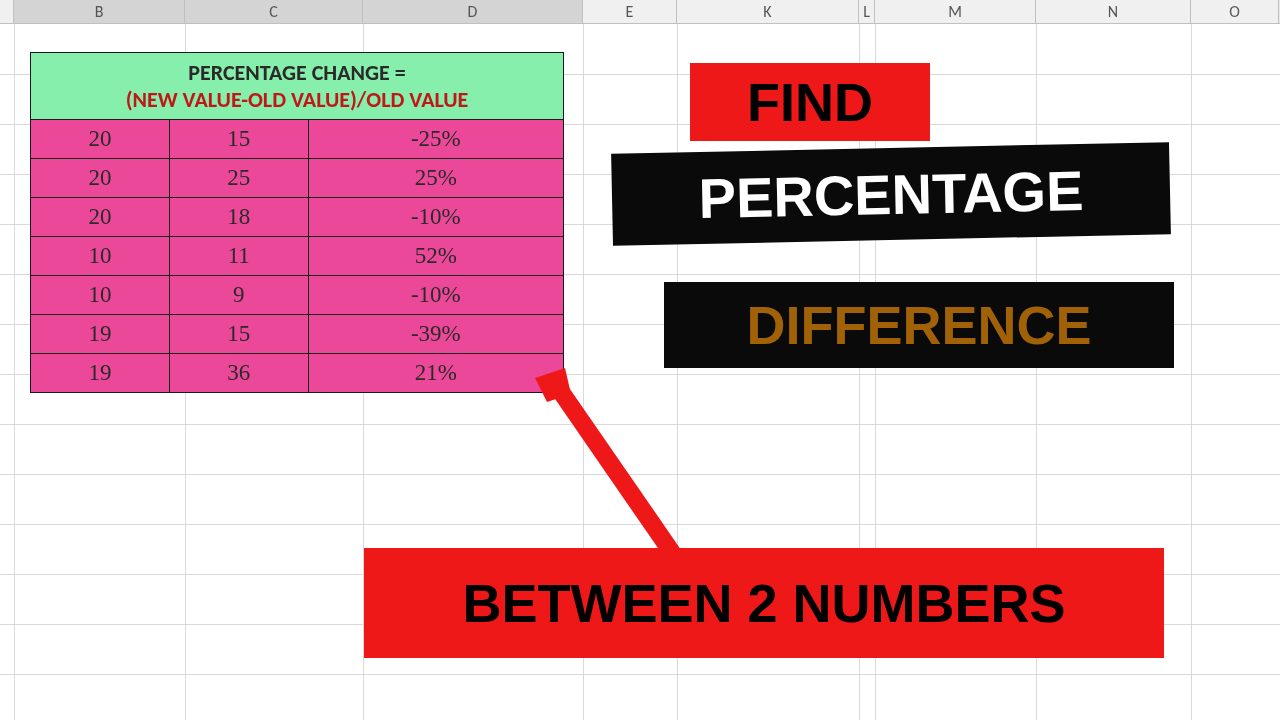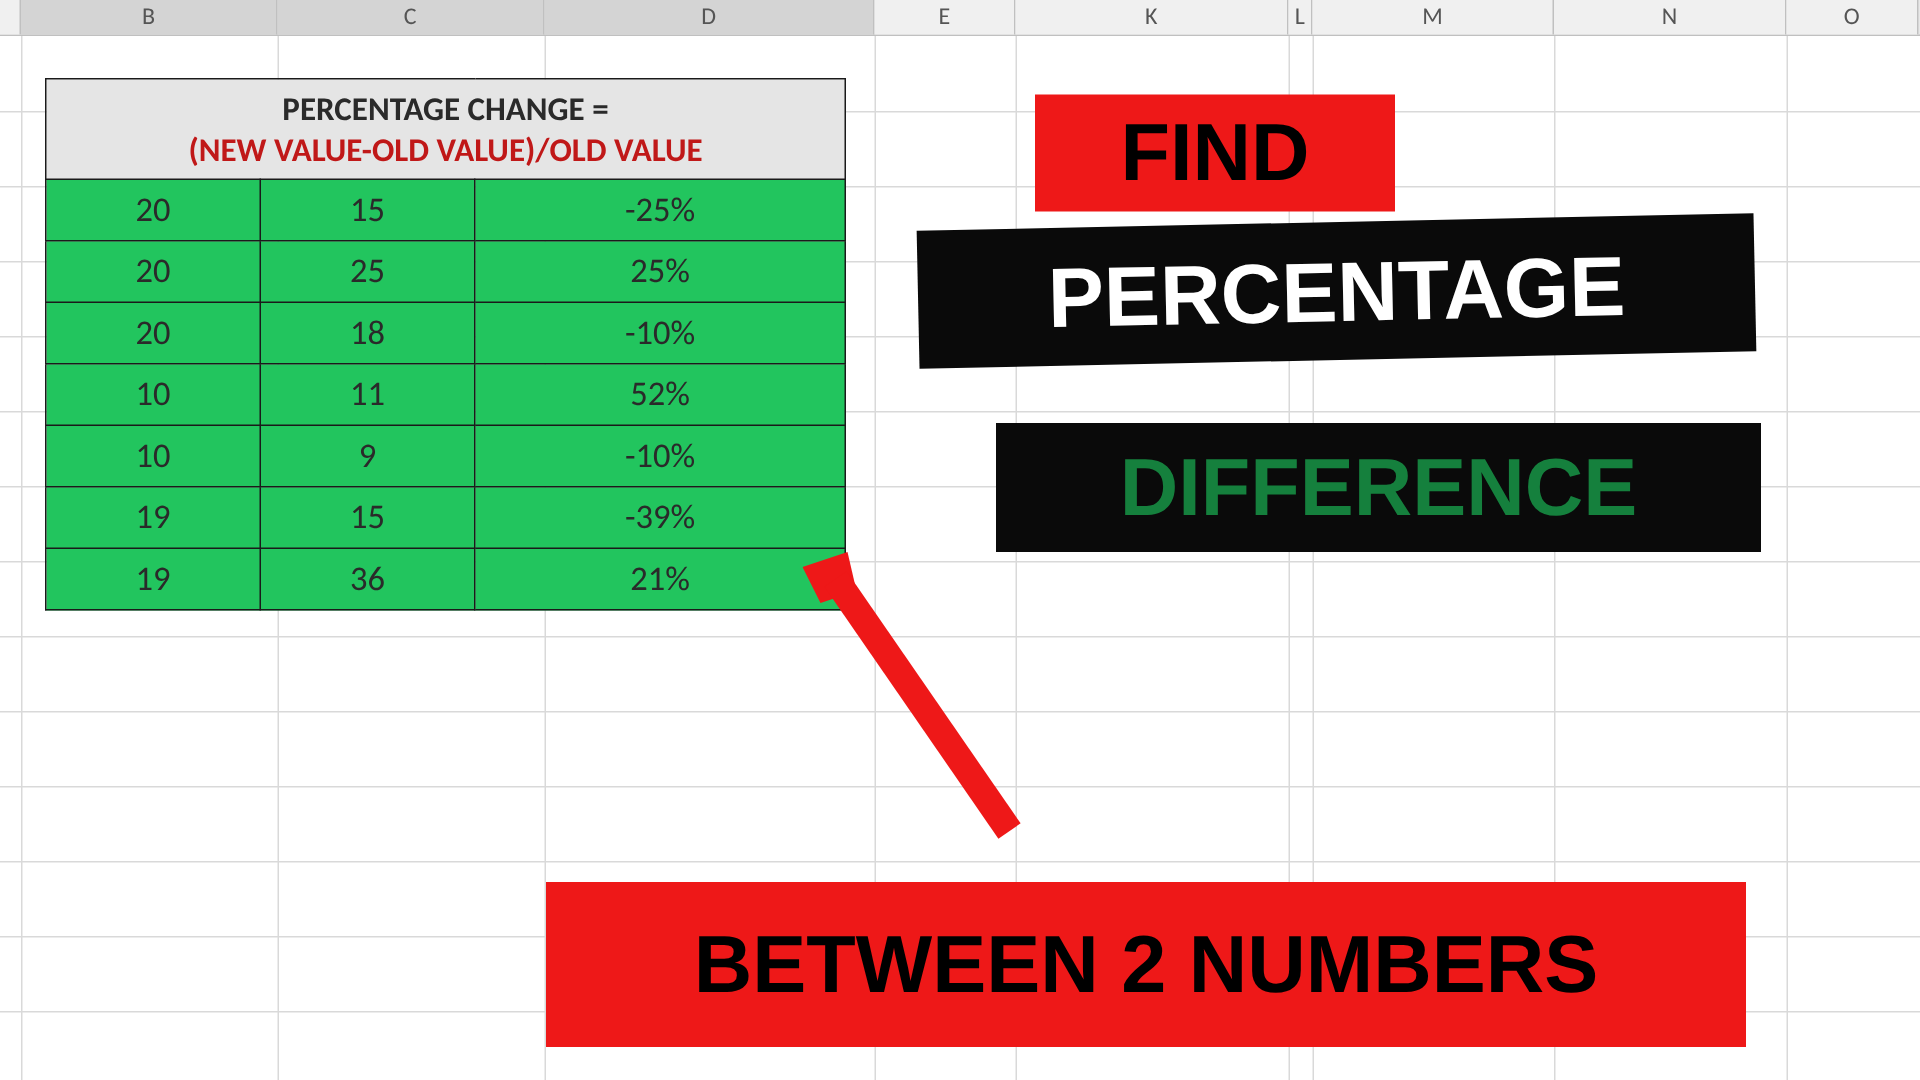--- a/index.html
+++ b/index.html
@@ -75,42 +75,43 @@
       width: 534px;
       border-collapse: collapse;
     }
     .data-table td, .data-table th {
       border: 1px solid #1a1a1a;
       text-align: center;
       padding: 6px 4px;
       font-size: 23px;
     }
     .merged-title {
-      background: #e5e5e5;
+      background: #86efac;
       font-weight: bold;
       color: #2a2a2a;
       padding: 4px;
     }
     .merged-title .line1 {
       color: #2a2a2a;
       font-size: 22px;
     }
     .merged-title .line2 {
       color: #c01818;
       font-size: 22px;
     }
     .header-row td {
       background: #9db5d3;
       font-weight: bold;
       color: #1a1a1a;
       font-size: 23px;
     }
     .data-row td {
-      background: #22c55e;
+      background: #ec4899;
       color: #2a2a2a;
+      font-family: Liberation Serif, serif;
     }
     .overlay-box {
       position: absolute;
       font-weight: 900;
       font-family: Arial, sans-serif;
       padding: 8px 22px;
       display: flex;
       align-items: center;
       justify-content: center;
     }
@@ -132,32 +133,31 @@
       color: #fff;
       font-size: 56px;
       transform: rotate(-1.2deg);
     }
     .box-diff {
       top: 282px;
       left: 664px;
       width: 510px;
       height: 86px;
       background: #0a0a0a;
-      color: #15803d;
+      color: #a16207;
       font-size: 54px;
     }
     .box-between {
       top: 548px;
       left: 364px;
       width: 800px;
       height: 110px;
       background: #ee1818;
       color: #000;
       font-size: 54px;
-      margin-top: 40px;
     }
     .arrow {
       position: absolute;
       top: 368px;
       left: 535px;
       width: 180px;
       height: 200px;
       pointer-events: none;
     }
   </style>

